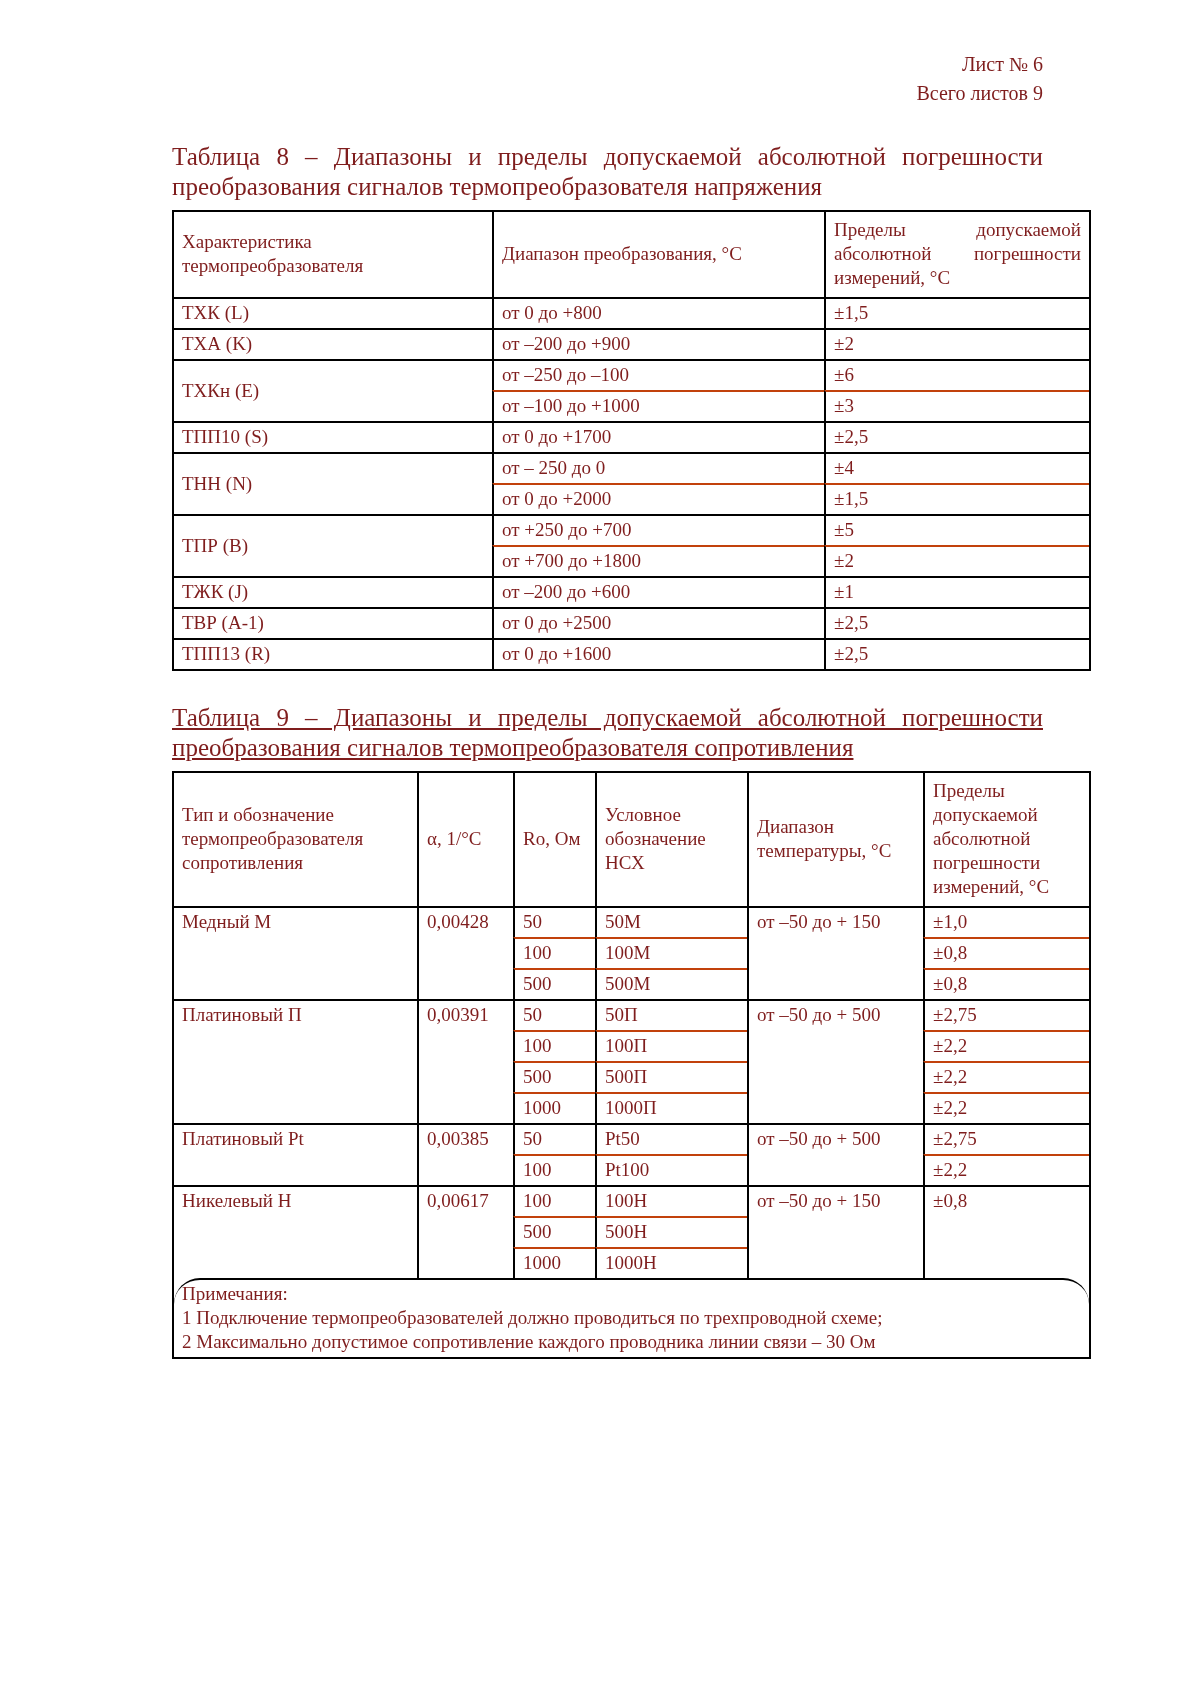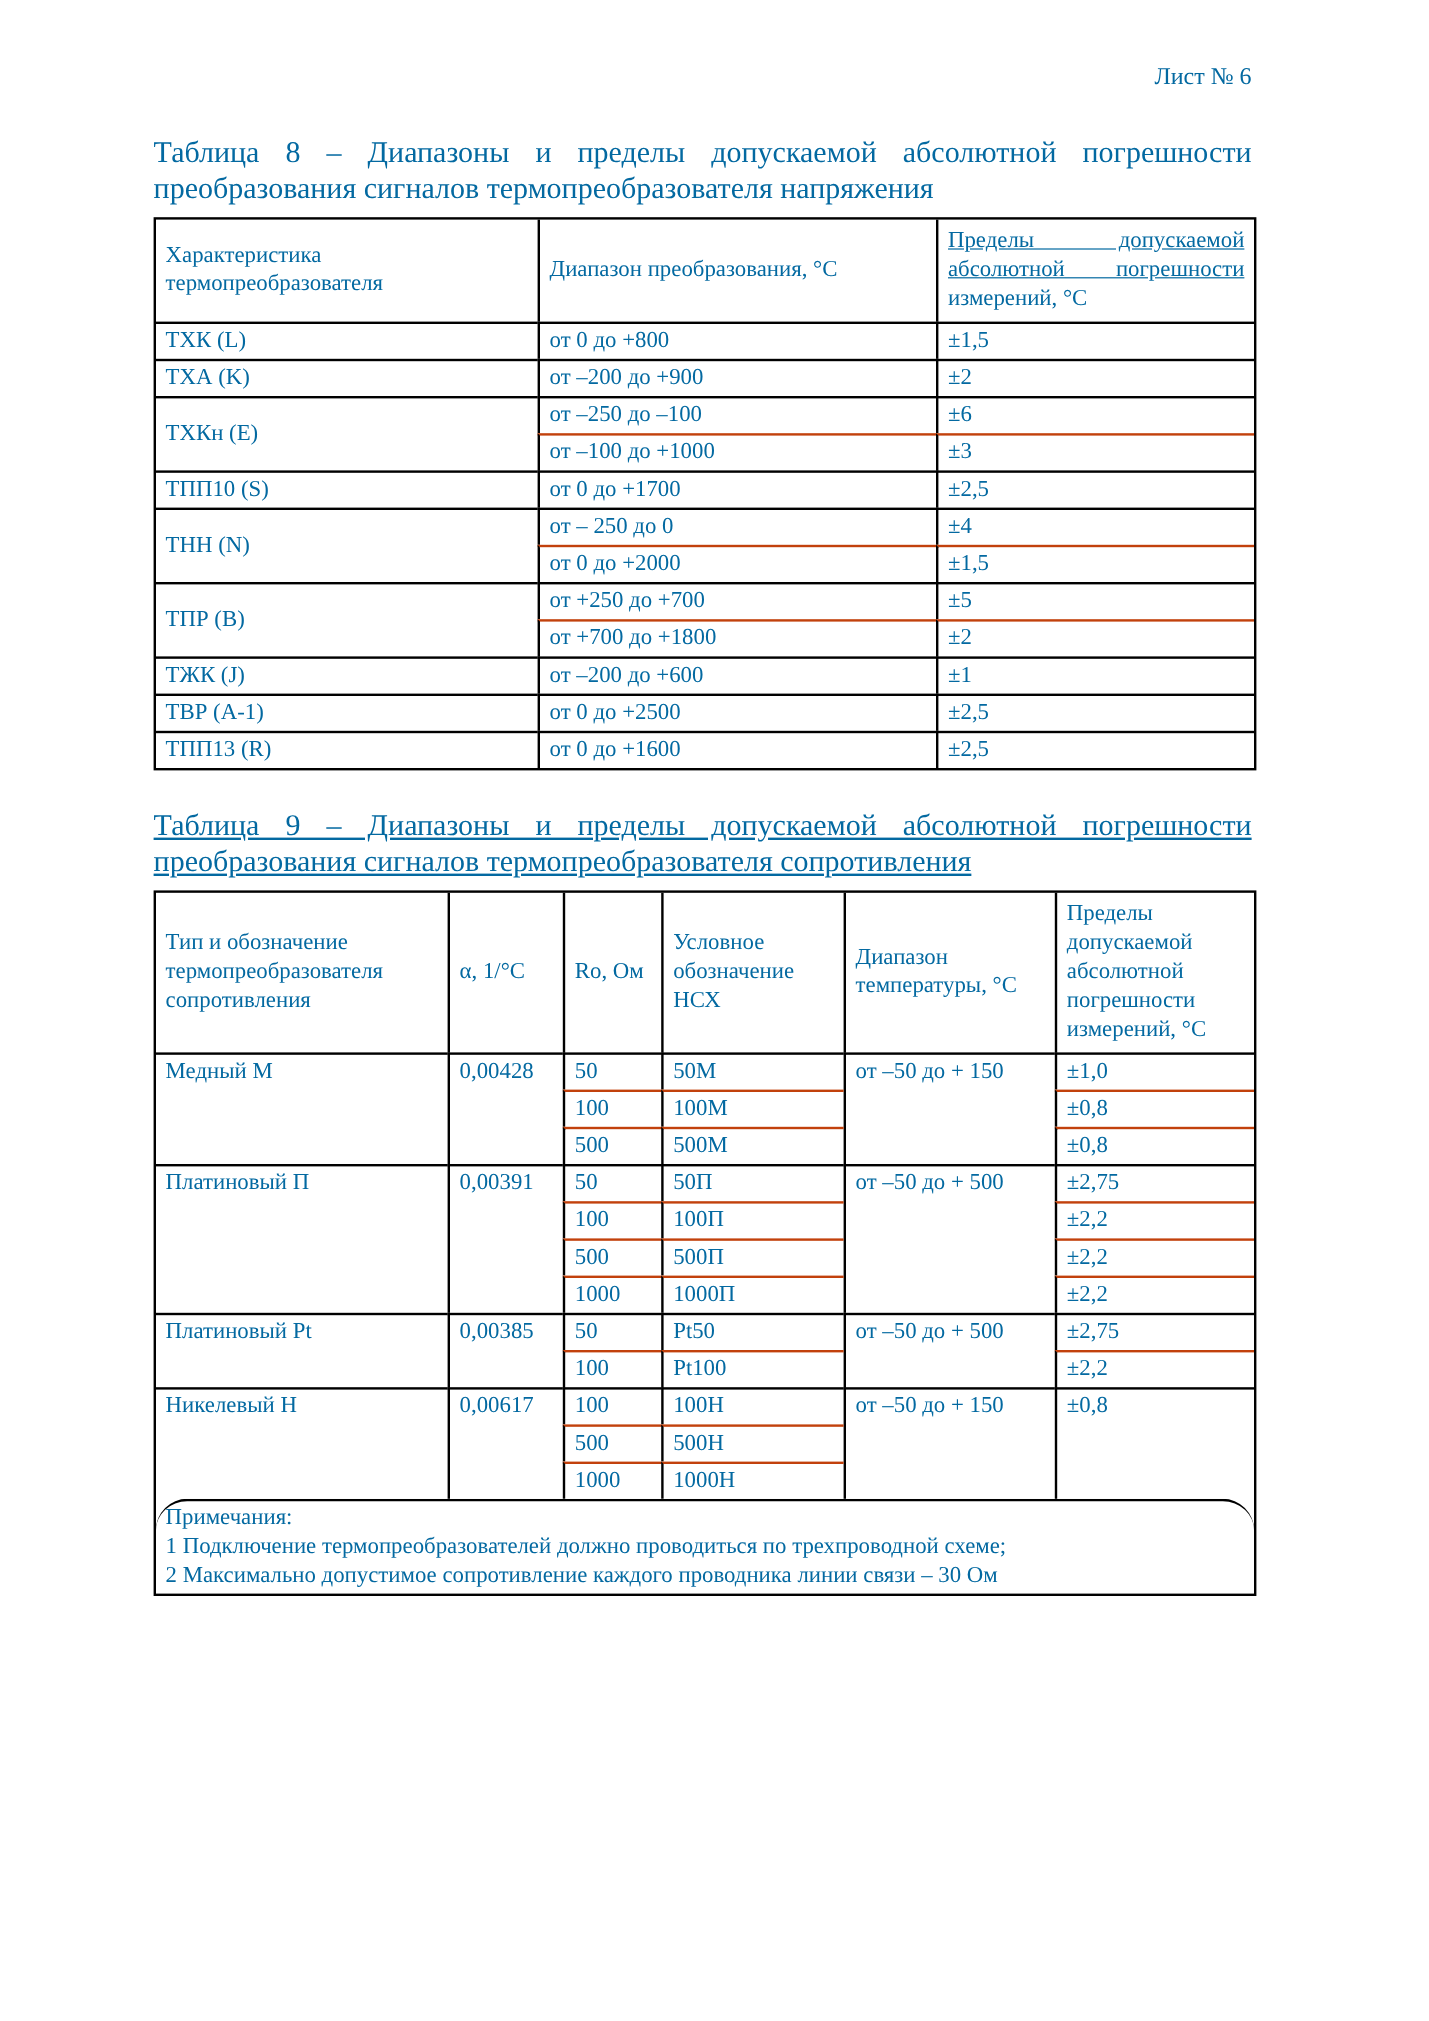--- a/index.html
+++ b/index.html
@@ -2,23 +2,24 @@
 <html lang="ru"><head>
 <meta charset="utf-8">
 <style>
   html, body { margin: 0; padding: 0; background: #e8e8e8; }
   .page {
     width: 1191px;
     height: 1684px;
     background: #ffffff;
     margin: 0 auto;
     font-family: "Liberation Serif", "DejaVu Serif", serif;
-    color: #0369a1;
+    color: #7f1d1d;
     overflow: hidden;
     box-sizing: border-box;
+    padding-left: 44px;
   }
   .content {
     padding: 50px 148px 0 128px;
   }
   .doc-header {
     text-align: right;
     font-size: 20px;
     line-height: 29px;
   }
   .caption {
@@ -54,21 +55,21 @@
   .dtable tr:first-child > td { border-top: none; }
   .dtable th.c1, .dtable td.c1 { border-left: none; }
   .dtable tr.sub > td { border-top: 2px solid #c2410c; }
   .dtable th { padding-top: 6px; padding-bottom: 7px; }
 
   
   .t9 td { vertical-align: top; }
   .t9 th { vertical-align: middle; }
 
   .jh { text-align: justify; }
-  .spread { text-align: justify; text-align-last: justify; text-decoration: underline; }
+  .spread { text-align: justify; text-align-last: justify; }
 
   .notes { line-height: 36px; padding: 4px 10px 8px 10px; border-radius: 26px; }
 
   
   .t8 col.c-name  { width: 318px; }
   .t8 col.c-range { width: 332px; }
   .t8 col.c-lim   { width: 265px; }
 
   
   .t9 col.c-type  { width: 243px; }
@@ -79,20 +80,21 @@
   .t9 col.c-lim   { width: 166px; }
 </style>
 </head>
 <body>
 
 <div class="page">
   <div class="content">
 
     <div class="doc-header">
       <div>Лист № 6</div>
+      <div>Всего листов 9</div>
     </div>
 
     <p class="caption">Таблица 8 – Диапазоны и пределы допускаемой абсолютной погрешности преобразования сигналов термопреобразователя напряжения</p>
 
     <table class="dtable t8">
       <colgroup>
         <col class="c-name">
           <col class="c-range">
           <col class="c-lim">
       </colgroup>

